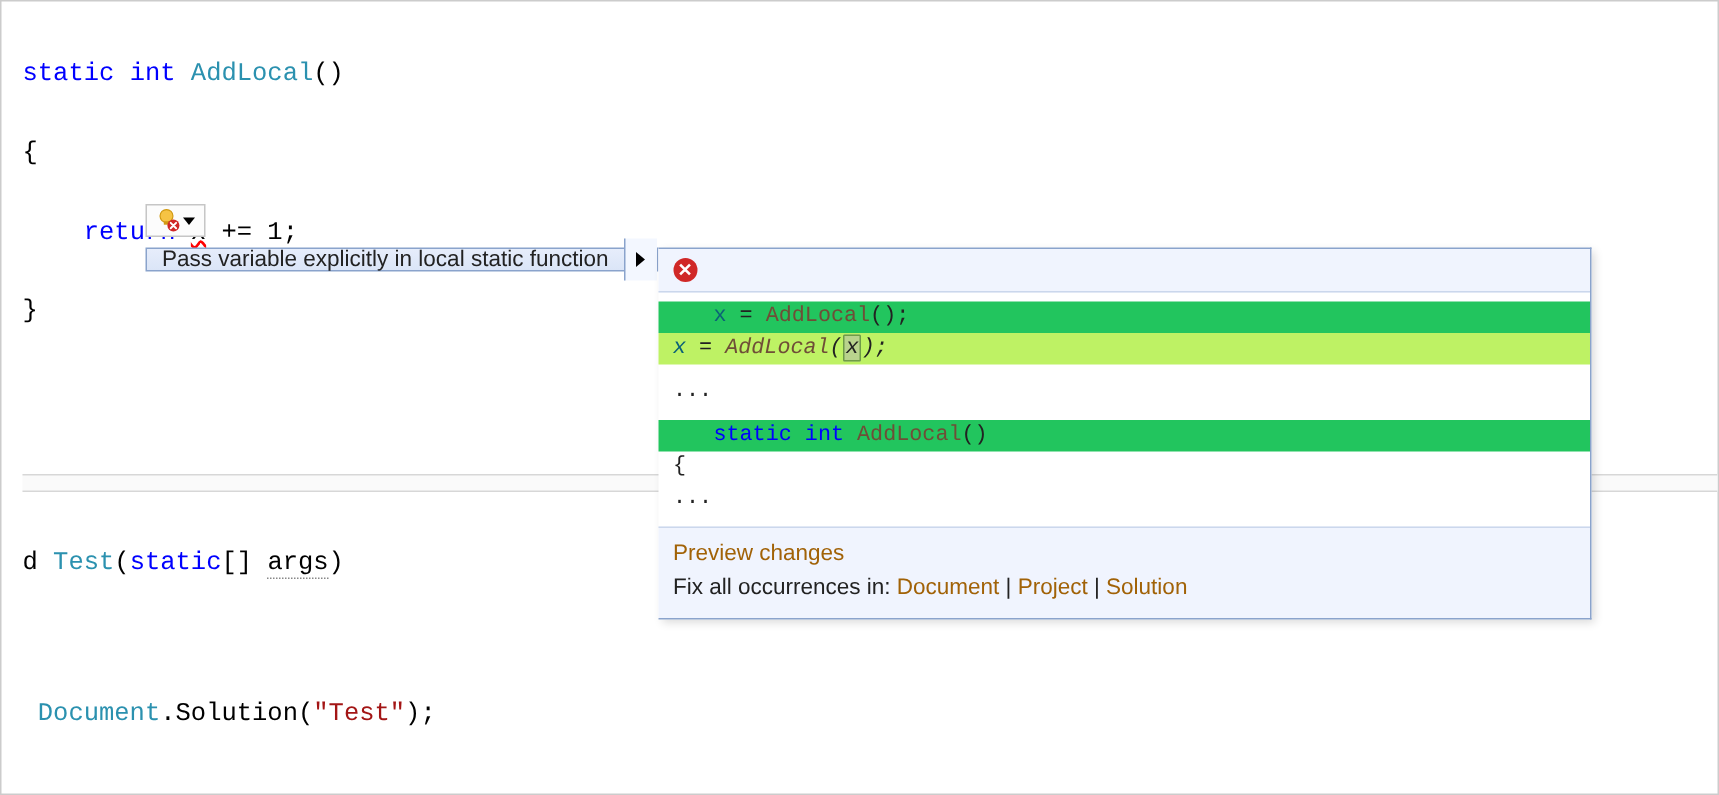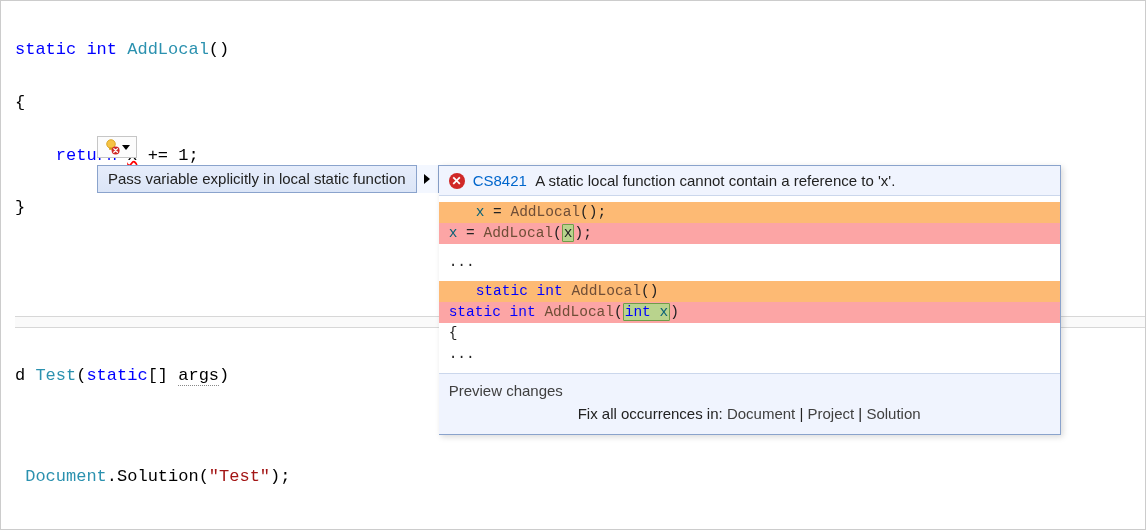--- a/index.html
+++ b/index.html
@@ -67,21 +67,21 @@
     top: 164px;
     display: flex;
     align-items: flex-start;
     z-index: 5;
   }
   .fix-menu {
     background: linear-gradient(#e6edfb, #dbe5f7);
     border: 1px solid #8aa3cc;
     display: flex;
     align-items: center;
-    height: 28px;
+    height: 16px;
   }
   .fix-menu-item {
     padding: 0 10px;
     color: #222;
     font-family: "Segoe UI", Arial, sans-serif;
     font-size: 15px;
     white-space: nowrap;
     line-height: 28px;
   }
   .fix-menu-expand {
@@ -134,41 +134,41 @@
     padding: 6px 0 8px 0;
     font-family: Consolas, "Courier New", monospace;
     font-size: 14.5px;
     line-height: 1.45;
     color: #222;
   }
   .diff-line {
     white-space: pre;
     padding-left: 10px;
   }
-  .diff-del { background: #fdba74; padding-left: 37px; }
-  .diff-add { background: #fca5a5; }
+  .diff-del { background: #22c55e; padding-left: 37px; }
+  .diff-add { background: #bef264; font-style: italic; }
   .hl-box {
     border: 1px solid #6f9c48;
     background: #b9d38d;
     padding: 0 1px;
     border-radius: 1px;
   }
   .diff-kw { color: #0000ff; }
   .diff-type { color: #0000ff; }
   .diff-method { color: #6f4e37; }
   .diff-var { color: #0c6277; }
   .flyout-footer {
     border-top: 1px solid #cbd7ec;
     background: #f0f4fe;
     padding: 8px 10px 12px 10px;
     font-size: 15px;
     color: #222;
   }
-  .link { color: #404040; cursor: pointer; }
-  .footer-line2 { margin-top: 6px; text-align: center; }
+  .link { color: #a16207; cursor: pointer; }
+  .footer-line2 { margin-top: 6px; }
 </style>
 </head>
 <body>
 
 <div class="code-area">
 <div class="line"><span class="kw">static</span> <span class="kw">int</span> <span class="cls">AddLocal</span><span>()</span></div>
 <div class="line"><span>{</span></div>
 <div class="line">    <span class="kw">return</span> <span class="err-underline">x</span><span> += 1;</span></div>
 <div class="line"><span>}</span></div>
 <div style="height:36px"></div>
@@ -194,31 +194,29 @@
   <div class="fix-menu">
     <div class="fix-menu-item">Pass variable explicitly in local static function</div>
     <div class="fix-menu-expand">
       <span class="tri"></span>
     </div>
   </div>
 
   <div class="flyout">
     <div class="flyout-header">
       <span class="err-icon-circle">✕</span>
-      <span><span class="err-code">CS8421</span>&nbsp;&nbsp;<span>A static local function cannot contain a reference to 'x'.</span></span>
     </div>
 
     <div class="diff-area">
       <div class="diff-line diff-del"><span class="diff-var">x</span><span> = </span><span class="diff-method">AddLocal</span><span>();</span></div>
       <div class="diff-line diff-add"><span class="diff-var">x</span><span> = </span><span class="diff-method">AddLocal</span><span>(</span><span class="hl-box">x</span><span>);</span></div>
       <div class="diff-line" style="height:8px"></div>
       <div class="diff-line">...</div>
       <div class="diff-line" style="height:8px"></div>
       <div class="diff-line diff-del"><span class="diff-kw">static</span><span> </span><span class="diff-type">int</span><span> </span><span class="diff-method">AddLocal</span><span>()</span></div>
-      <div class="diff-line diff-add"><span class="diff-kw">static</span><span> </span><span class="diff-type">int</span><span> </span><span class="diff-method">AddLocal</span><span>(</span><span class="hl-box"><span class="diff-kw">int</span> <span class="diff-var">x</span></span><span>)</span></div>
       <div class="diff-line">{</div>
       <div class="diff-line">...</div>
     </div>
 
     <div class="flyout-footer">
       <div><span class="link">Preview changes</span></div>
       <div class="footer-line2">
         <span>Fix all occurrences in: </span><span class="link">Document</span><span> | </span><span class="link">Project</span><span> | </span><span class="link">Solution</span>
       </div>
     </div>

